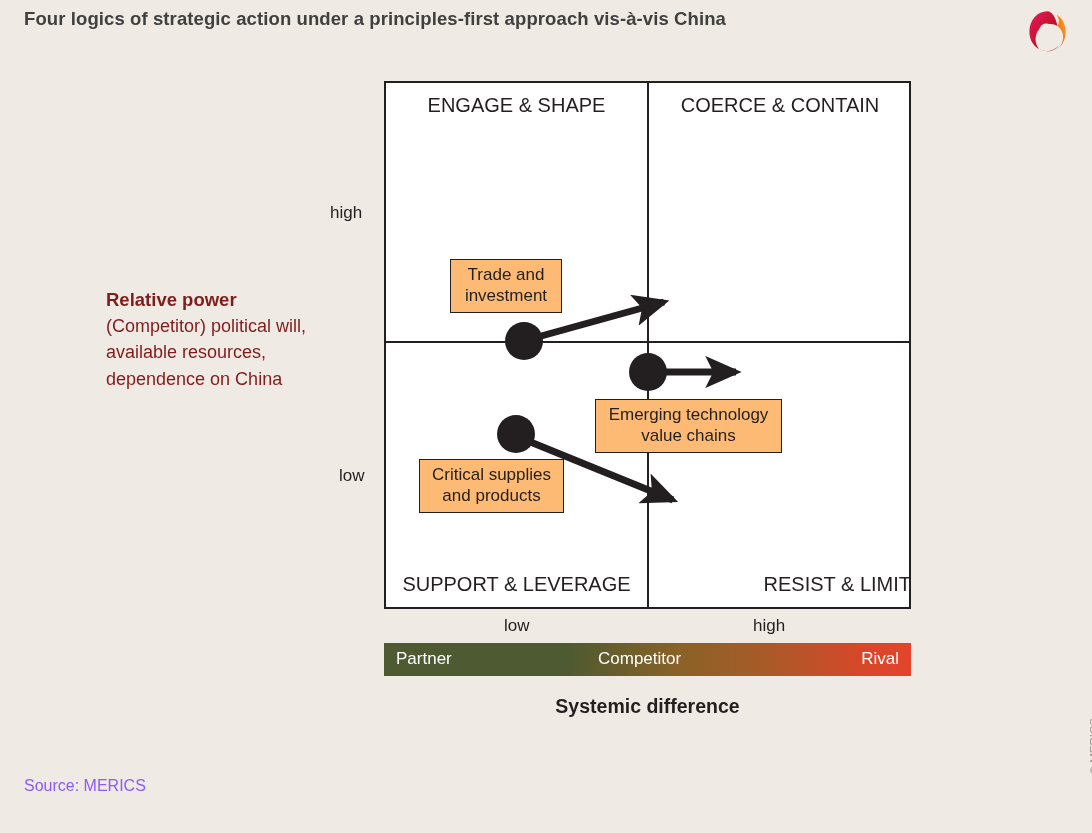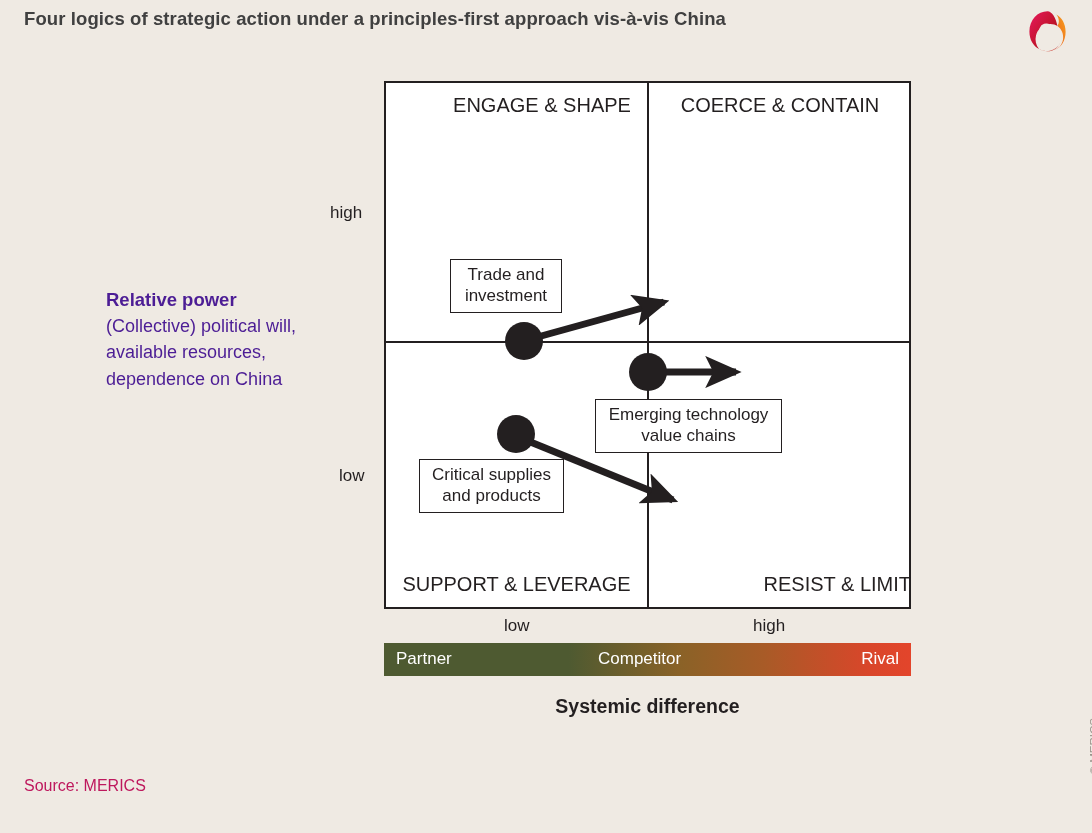--- a/index.html
+++ b/index.html
@@ -66,37 +66,37 @@
     border-left: 2px solid #231f20;
   }
 
   .quad-label {
     position: absolute;
     font-size: 20px;
     color: #231f20;
     white-space: nowrap;
     text-align: center;
   }
-  .q-tl { left: 0;     top: 11px;  width: 312px; }
+  .q-tl { left: 0;     top: 11px;  width: 261px; }
   .q-tr { left: 263px; top: 11px;  width: 262px; }
   .q-bl { left: 0;     top: 490px; width: 261px; }
   .q-br { left: 263px; top: 490px; width: 262px; text-align: right; }
 
   
   .overlay {
     position: absolute;
     left: 0; top: 0;
     width: 1092px; height: 833px;
     pointer-events: none;
   }
 
   
   .callout {
     position: absolute;
-    background: #ffffff;
+    background: #fdba74;
     border: 1.5px solid #231f20;
     box-sizing: border-box;
     font-size: 17px;
     line-height: 1.22;
     text-align: center;
     color: #231f20;
     padding: 5px 8px 6px 8px;
   }
   .callout-trade  { left: 450px; top: 259px; width: 112px; }
   .callout-emerge { left: 595px; top: 399px; width: 187px; }
@@ -115,21 +115,21 @@
   .lbl-high-x { left: 753px; top: 616px; }
 
   
   .yaxis-block {
     position: absolute;
     left: 106px;
     top: 286px;
     width: 266px;
     font-size: 18px;
     line-height: 1.46;
-    color: #4c1d95;
+    color: #7f1d1d;
   }
   .yaxis-block .hdr {
     font-weight: bold;
     font-size: 18.5px;
     display: block;
   }
 
   
   .gradbar {
     position: absolute;
@@ -172,21 +172,21 @@
     display: block;
     font-size: 19.5px;
   }
 
   
   .source {
     position: absolute;
     left: 24px;
     top: 777px;
     font-size: 16px;
-    color: #be185d;
+    color: #8b5cf6;
   }
   .copyright {
     position: absolute;
     right: 4px;
     top: 718px;
     font-size: 11.5px;
     color: #9b938b;
     transform: rotate(-90deg);
     transform-origin: 100% 0;
     white-space: nowrap;
@@ -269,21 +269,21 @@
   <div>and products</div>
 </div>
 
 <div class="axis-lbl lbl-high-y">high</div>
 <div class="axis-lbl lbl-low-y">low</div>
 <div class="axis-lbl lbl-low-x">low</div>
 <div class="axis-lbl lbl-high-x">high</div>
 
 <div class="yaxis-block">
   <span class="hdr">Relative power</span>
-  <span>(Collective) political will,</span><br>
+  <span>(Competitor) political will,</span><br>
   <span>available resources,</span><br>
   <span>dependence on China</span>
 </div>
 
 <div class="gradbar">
   <span class="gb-partner">Partner</span>
   <span class="gb-competitor">Competitor</span>
   <span class="gb-rival">Rival</span>
 </div>
 

